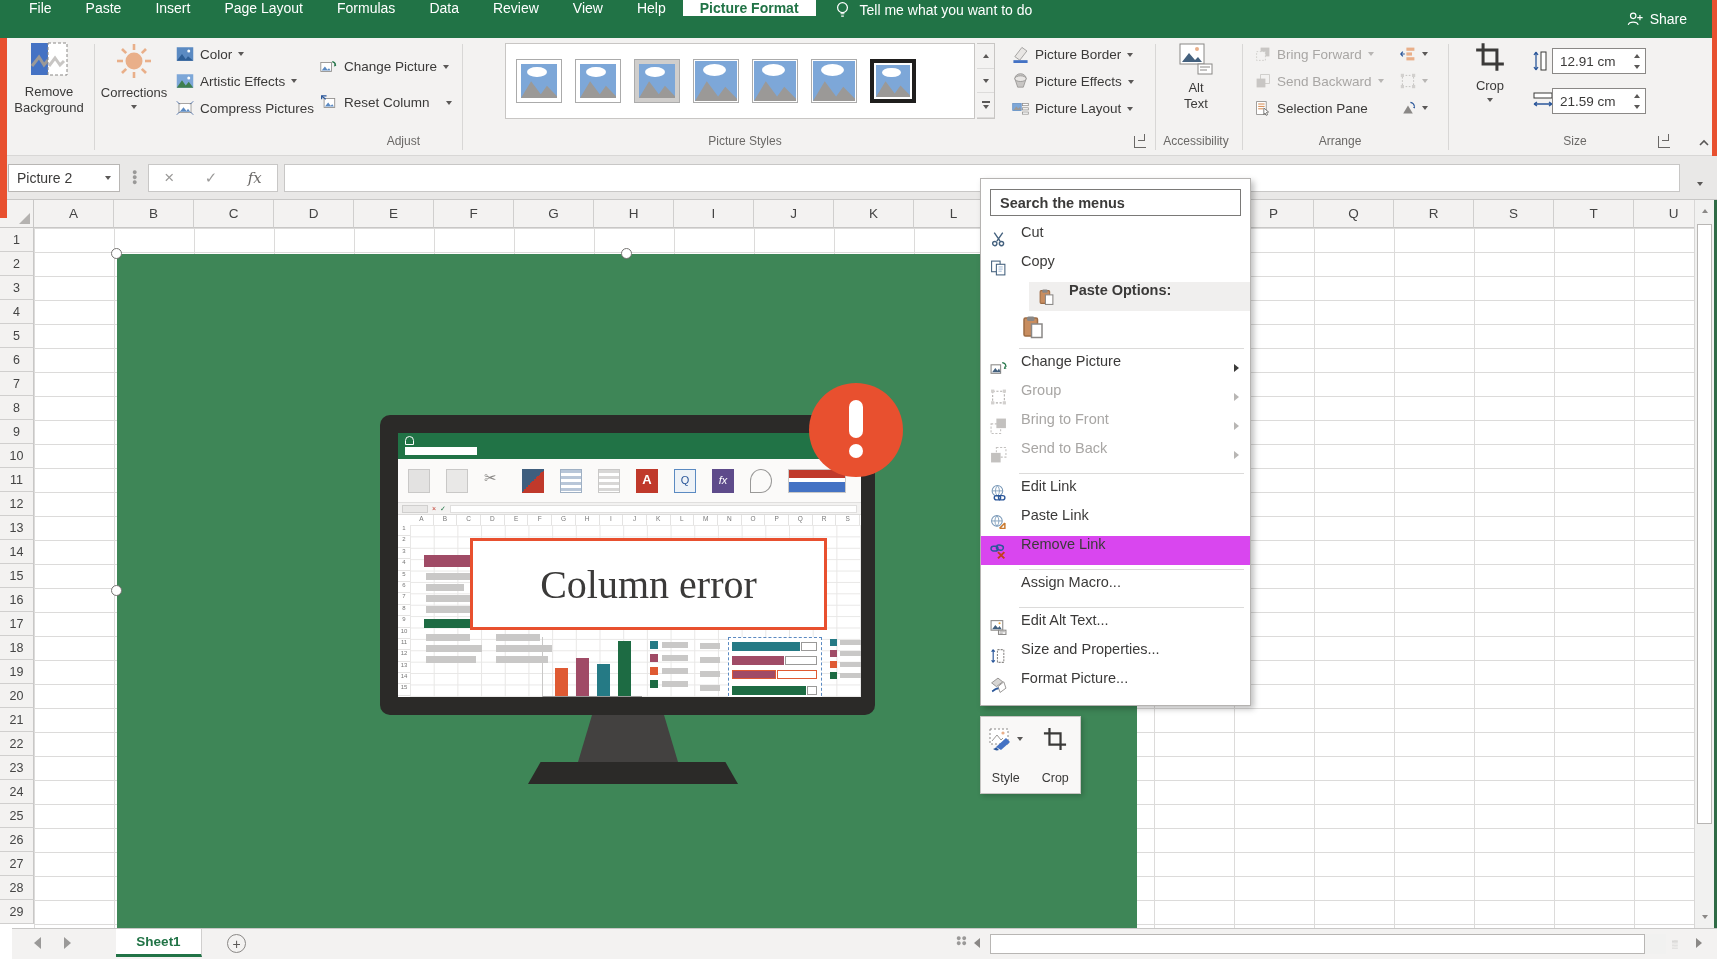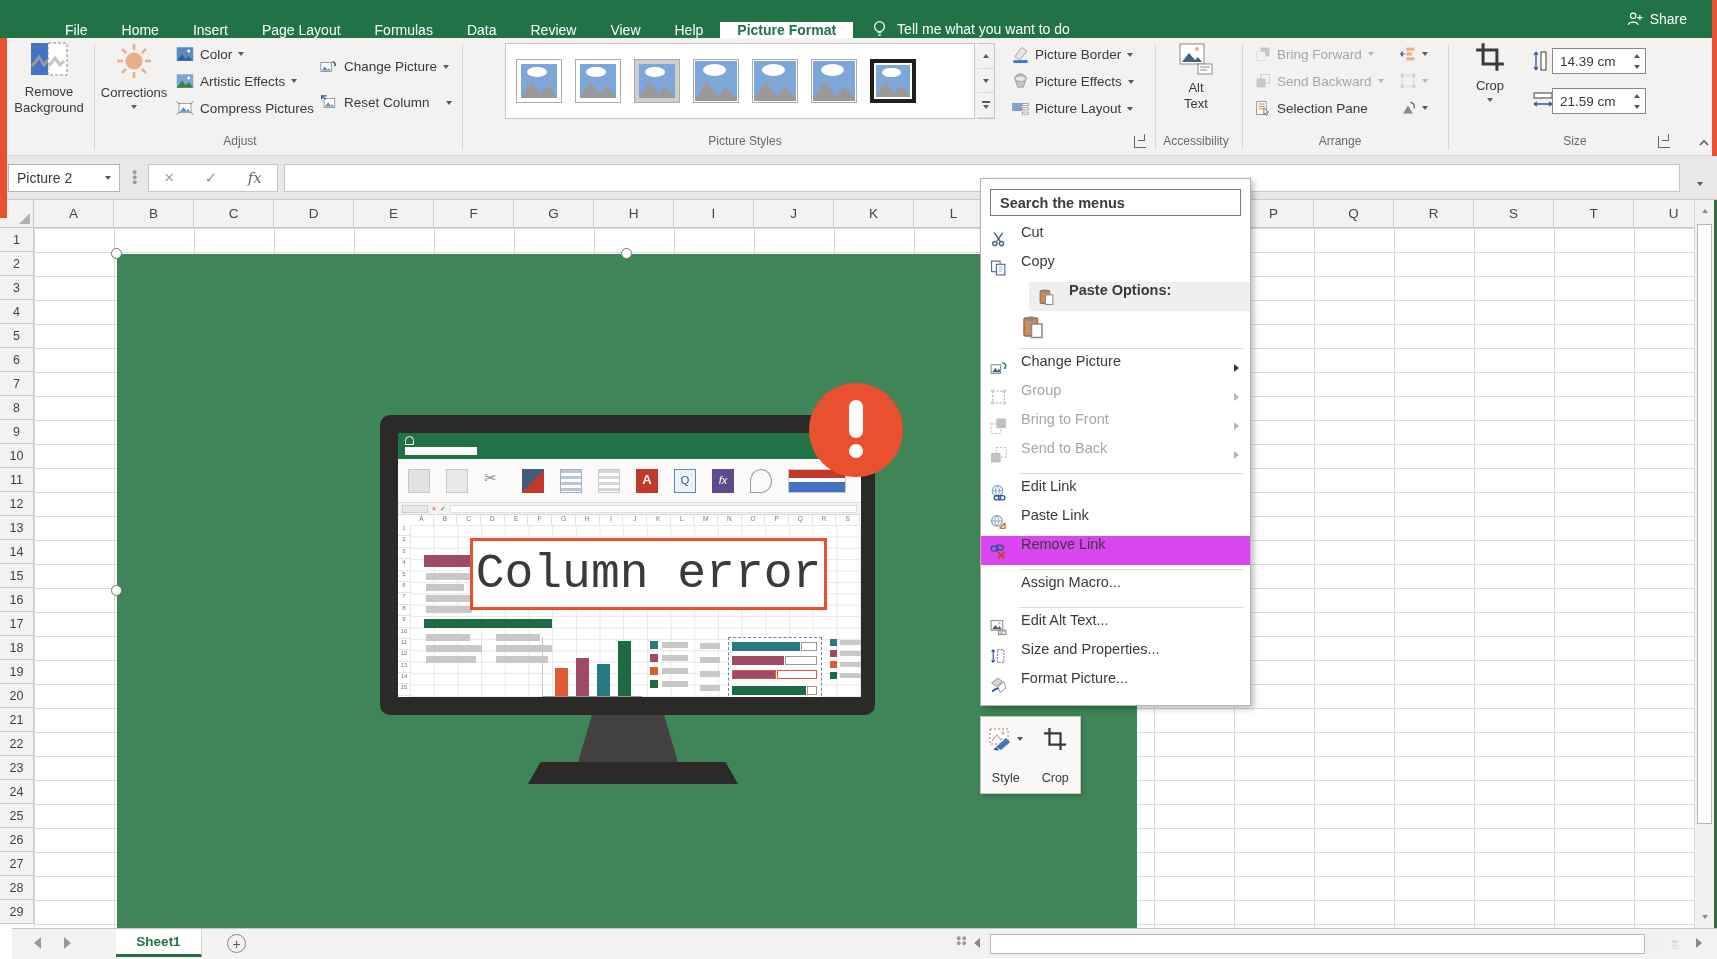--- a/index.html
+++ b/index.html
@@ -1,21 +1,21 @@
 <!DOCTYPE html>
 <html><head>
 <meta charset="utf-8">
 <style>
   html,body{margin:0;padding:0;background:#888;}
   *{box-sizing:border-box;}
   .app{position:relative;width:1717px;height:959px;background:#fff;overflow:hidden;
        font-family:"Liberation Sans",sans-serif;color:#3b3a39;}
   .abs{position:absolute;}
   
-  .menubar{position:absolute;left:0;top:0;width:1717px;height:38px;background:#217346;display:flex;align-items:flex-end;padding-left:36px;}
+  .menubar{position:absolute;left:0;top:0;width:1717px;height:38px;background:#217346;display:flex;align-items:flex-start;}
   .tabs{display:flex;align-items:stretch;padding-left:12px;}
   .tab{color:#fff;font-size:14px;display:flex;align-items:center;padding:0 17px;cursor:default;}
   .tab.active{background:#fff;color:#217346;font-weight:bold;}
   .tellme{display:flex;align-items:center;color:#fff;font-size:14px;gap:9px;padding:0 18px;}
   .share{position:absolute;right:30px;top:0;height:38px;display:flex;align-items:center;color:#fff;font-size:14px;gap:6px;}
   
   .ribbon{position:absolute;left:0;top:38px;width:1717px;height:118px;background:#f3f2f1;border-bottom:1px solid #d8d7d6;}
   .rsep{position:absolute;top:6px;height:106px;width:1px;background:#d8d7d6;}
   .glabel{position:absolute;top:96px;font-size:12px;color:#6a6866;text-align:center;}
   .bigbtn{position:absolute;top:4px;display:flex;flex-direction:column;align-items:center;font-size:13px;color:#3b3a39;text-align:center;line-height:1.25;}
@@ -75,23 +75,23 @@
   .mtools{position:absolute;left:0;top:26px;width:100%;height:44px;background:#fbfaf9;border-bottom:1px solid #e0dfde;display:flex;align-items:center;gap:16px;padding:0 10px;}
   .tile{width:22px;height:24px;background:#dddcdb;position:relative;}
   .mform{position:absolute;left:0;top:70px;width:100%;height:12px;background:#f3f2f1;border-bottom:1px solid #dcdbda;display:flex;gap:4px;align-items:center;padding:0 4px;font-size:7px;color:#888;}
   .mcolh{position:absolute;left:12px;top:82px;height:10px;display:flex;}
   .mcolh div{width:23.7px;font-size:6.5px;color:#777;text-align:center;border-right:1px solid #e4e3e2;}
   .mrowh{position:absolute;left:0;top:92px;width:12px;}
   .mrowh div{height:11.4px;font-size:6px;color:#777;text-align:center;border-bottom:1px solid #e4e3e2;}
   .mgrid{position:absolute;left:12px;top:92px;right:0;bottom:0;
      background-image:linear-gradient(to right,#e8e7e6 1px,transparent 1px),linear-gradient(to bottom,#e8e7e6 1px,transparent 1px);
      background-size:23.7px 11.4px;}
-  .banner{position:absolute;left:60px;top:13px;width:357px;height:72px;background:#fff;border:3px solid #e8502f;
+  .banner{position:absolute;left:60px;top:13px;width:357px;height:92px;background:#fff;border:3px solid #e8502f;
           display:flex;align-items:center;justify-content:center;z-index:3;
-          font-family:Liberation Mono, monospace;font-size:48px;color:#3b3a39;}
+          font-family:Liberation Serif, serif;font-size:40px;color:#3b3a39;}
   .gbar{position:absolute;background:#c9c8c7;}
   
   .vscroll{position:absolute;right:3px;top:0;width:20px;height:728px;background:#f1f1f0;border-left:1px solid #d8d7d6;}
   .vthumb{position:absolute;left:2px;top:24px;width:15px;height:600px;background:#fff;border:1px solid #b8b6b4;}
   .arrbox{position:absolute;left:0;width:20px;height:22px;display:flex;align-items:center;justify-content:center;}
   
   .cmenu{position:absolute;left:980px;top:178px;width:271px;background:#fff;border:1px solid #b5b3b1;
          box-shadow:3px 3px 6px rgba(0,0,0,.25);z-index:20;padding:4px 0 6px 0;font-size:14.5px;}
   .cm-search{margin:6px 9px 8px 9px;height:27px;border:1px solid #7a7977;display:flex;align-items:center;padding:0 9px;font-weight:bold;color:#3b3a39;background:#fff;}
   .cm-item{height:29px;display:flex;align-items:flex-start;position:relative;padding-left:40px;}
@@ -126,21 +126,21 @@
   svg{vertical-align:middle;}
 </style>
 </head>
 <body>
 
 <div class="app">
 
   <div class="menubar">
     <div class="tabs" id="ribbon-tabs">
         <div class="tab">File</div>
-        <div class="tab">Home</div>
+        <div class="tab">Paste</div>
         <div class="tab">Insert</div>
         <div class="tab">Page Layout</div>
         <div class="tab">Formulas</div>
         <div class="tab">Data</div>
         <div class="tab">Review</div>
         <div class="tab">View</div>
         <div class="tab">Help</div>
         <div class="tab active">Picture Format</div>
       </div>
     <div class="tellme">
@@ -239,21 +239,21 @@
     <div class="smallrow" style="left:320px;top:56px;">
       <span><svg width="18" height="17" viewBox="0 0 22 20">
             <rect x="5" y="5" width="13" height="11" fill="#fff" stroke="#8a8886"></rect>
             <path d="M6 15l4-5 3 4 2-2 2 3z" fill="#5b8ac2"></path>
             <path d="M8 2H2v4" stroke="#2b579a" fill="none" stroke-width="1.5"></path>
             <path d="M2 2l5 4" stroke="#2b579a" stroke-width="1.5"></path>
           </svg></span>
       <span>Reset Column</span>
         <span class="caret" style="margin-left:10px"></span>
     </div>
-    <div class="glabel" style="left:60px;width:360px;">Adjust</div>
+    <div class="glabel" style="left:60px;width:360px;text-align:right;">Adjust</div>
     <div class="rsep" style="left:462px"></div>
 
     <div class="gallery" id="style-gallery">
         <div class="thumb g1">
           <div class="land">
             <div class="cloud"></div>
             <div class="mtn"></div>
           </div>
         </div>
         <div class="thumb g2">
@@ -419,21 +419,21 @@
       <span style="margin-top:6px">Crop</span>
       <span class="caret" style="margin-top:4px"></span>
     </div>
     <span class="abs" style="left:1532px;top:12px;">
       <svg width="16" height="22" viewBox="0 0 16 22">
           <path d="M4 2v18M4 2L2 5M4 2l2 3M4 20l-2-3M4 20l2-3" stroke="#2b579a" fill="none" stroke-width="1.3"></path>
           <rect x="9" y="2" width="5" height="18" fill="#fff" stroke="#3b3a39"></rect>
         </svg>
     </span>
     <div class="spin" style="left:1552px;top:10px;">
-      <span>14.39 cm</span>
+      <span>12.91 cm</span>
       <span class="ud">
           <span class="upc"></span>
           <span class="dnc"></span>
         </span>
     </div>
     <span class="abs" style="left:1532px;top:52px;">
       <svg width="22" height="18" viewBox="0 0 22 18">
           <rect x="2" y="2" width="18" height="5" fill="#fff" stroke="#3b3a39"></rect>
           <path d="M2 13h18M2 13l3-2M2 13l3 2M20 13l-3-2M20 13l-3 2" stroke="#2b579a" fill="none" stroke-width="1.3"></path>
         </svg>

